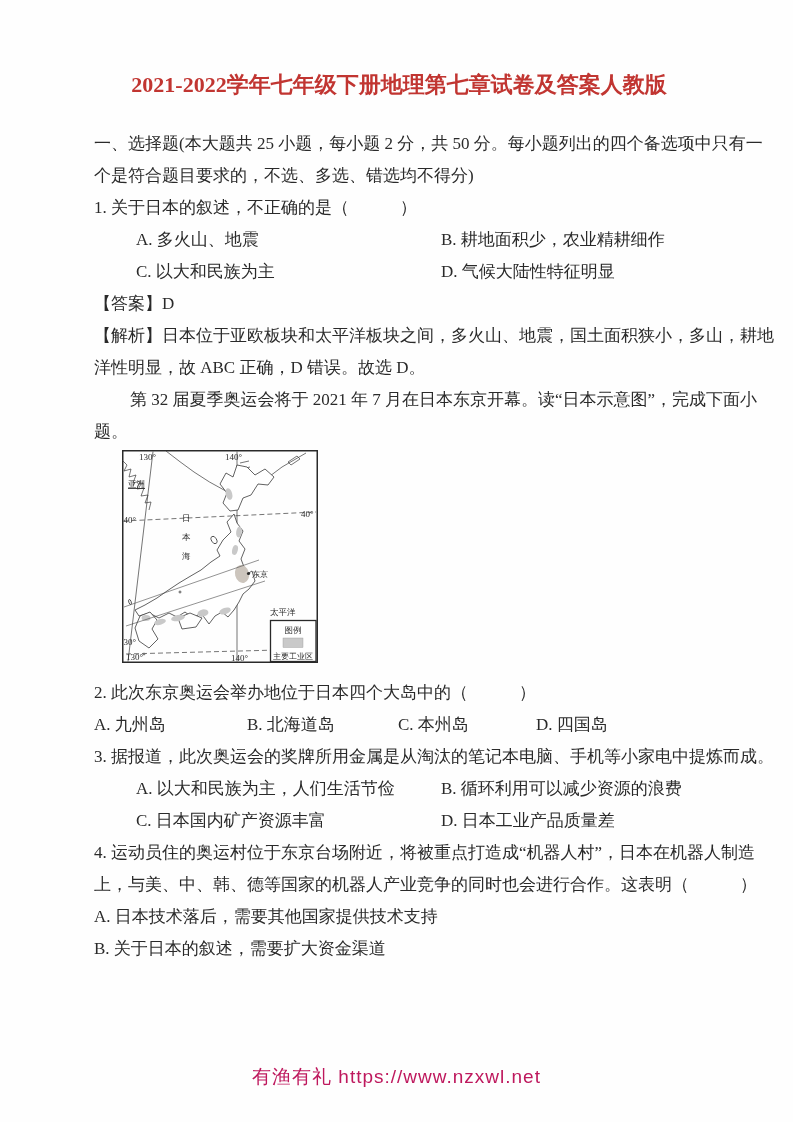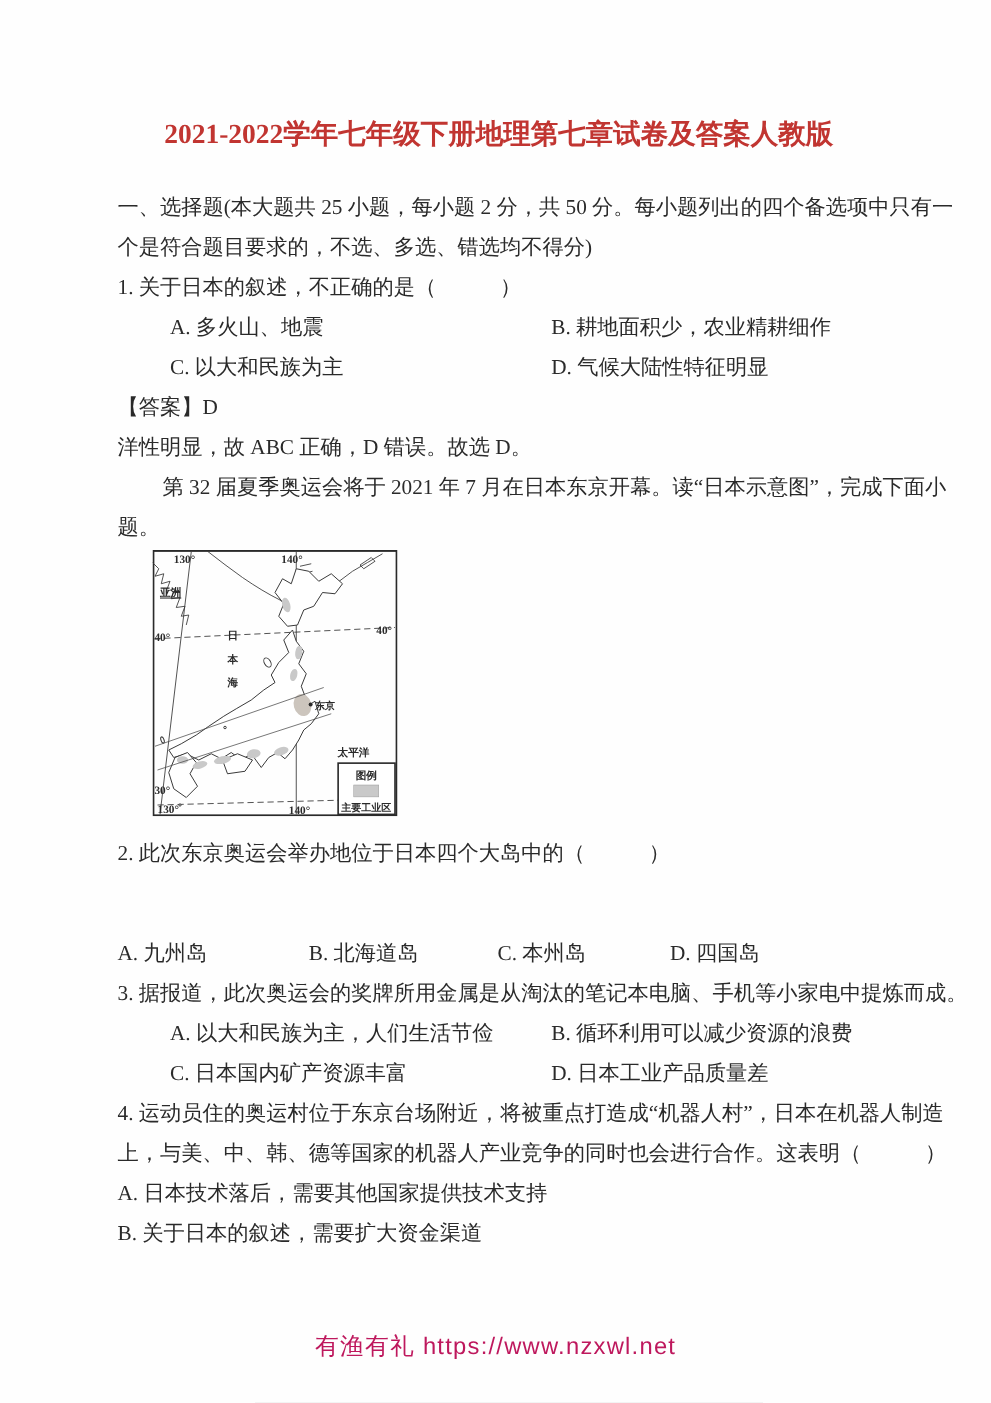--- a/index.html
+++ b/index.html
@@ -1,32 +1,32 @@
 <!DOCTYPE html>
 <html><head>
 <meta charset="utf-8">
 <style>
   html,body { margin:0; padding:0; background:#e9e9e9; }
   .page {
     position:relative; width:793px; height:1122px; margin:0 auto;
     background:#fefefe; overflow:hidden;
     font-family:"Liberation Serif","DejaVu Serif",serif; color:#2a2a2a;
   }
-  .content { position:absolute; left:94px; top:92px; width:610px; }
+  .content { position:absolute; left:94px; top:70px; width:610px; }
   .doc-title {
     font-size:22px; line-height:30px; font-weight:700; text-align:center;
     color:#c13531; margin:0 0 28px 0; white-space:nowrap;
   }
   .line { font-size:17px; line-height:32px; height:32px; white-space:nowrap; }
   .indent { padding-left:36px; }
   .opt-row { display:flex;margin-left:42px; }
   .opt-row .col1 { width:305px; }
-  .opt4 { display:flex;margin-top:48px; }
+  .opt4 { display:flex; }
   .opt4 .o1 { width:153px; } .opt4 .o2 { width:151px; } .opt4 .o3 { width:138px; }
-  .map-wrap { margin:2px 0 14px 28px; width:196px; height:213px;font-weight:bold; }
+  .map-wrap { margin:2px 0 14px 28px; width:196px; height:213px; }
   .map text { font-family:"Liberation Serif","DejaVu Serif",serif; fill:#2a2a2a; }
   .footer {
     position:absolute; left:0; right:0; top:1064px; text-align:center;
     font-family:"Liberation Sans","DejaVu Sans",sans-serif;
     font-size:19px; color:#be185d; letter-spacing:1px;
   }
 </style>
 </head>
 <body>
 
@@ -41,20 +41,21 @@
     <div class="line">1. 关于日本的叙述，不正确的是（　　　）</div>
     <div class="line opt-row">
       <span class="col1">A. 多火山、地震</span>
       <span>B. 耕地面积少，农业精耕细作</span>
     </div>
     <div class="line opt-row">
       <span class="col1">C. 以大和民族为主</span>
       <span>D. 气候大陆性特征明显</span>
     </div>
     <div class="line">【答案】D</div>
+    <div class="line">【解析】日本位于亚欧板块和太平洋板块之间，多火山、地震，国土面积狭小，多山，耕地</div>
     <div class="line">洋性明显，故 ABC 正确，D 错误。故选 D。</div>
 
     <div class="line indent">第 32 届夏季奥运会将于 2021 年 7 月在日本东京开幕。读“日本示意图”，完成下面小</div>
     <div class="line">题。</div>
 
     <div class="map-wrap">
       <svg class="map" width="196" height="213" viewBox="0 0 196 213">
 
         <rect x="0.75" y="0.75" width="194.5" height="211.5" fill="none" stroke="#2a2a2a" stroke-width="1.5"></rect>
 

